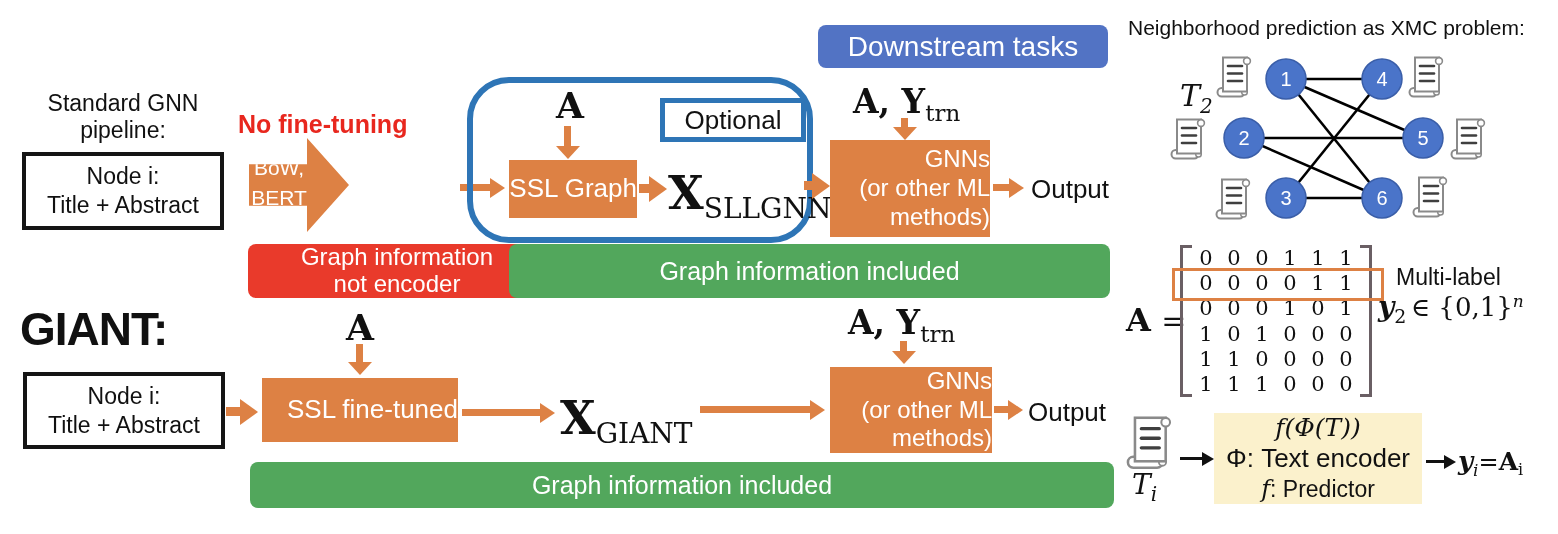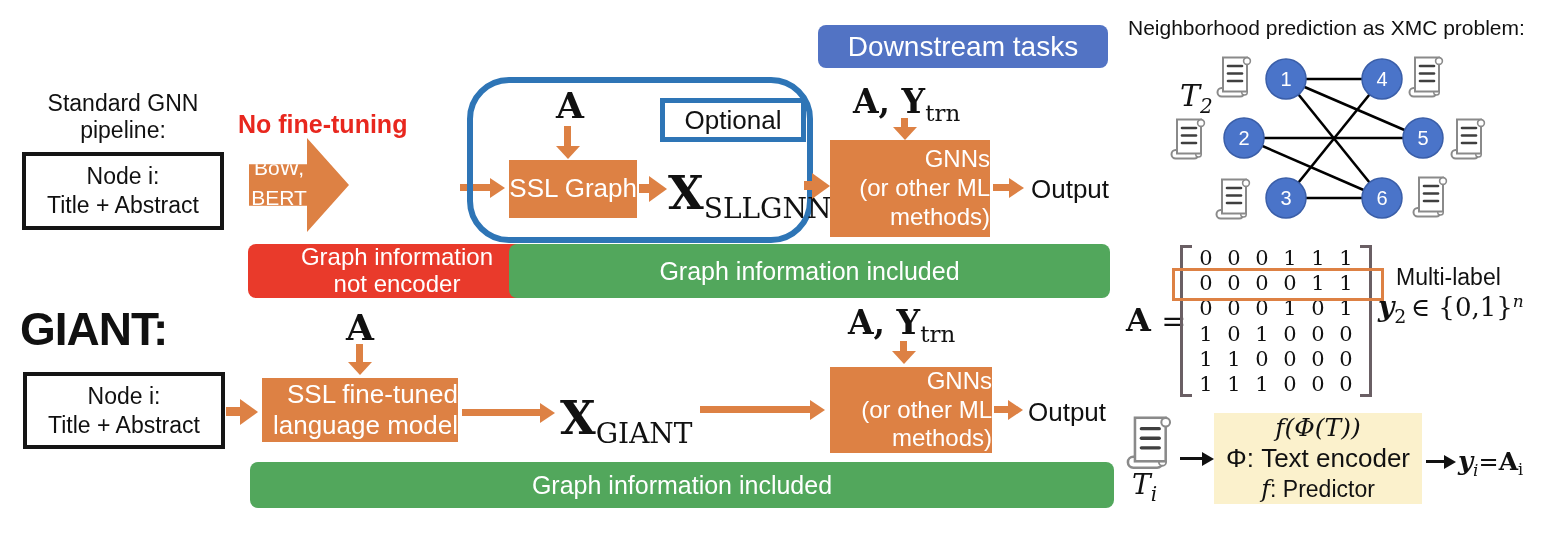--- a/index.html
+++ b/index.html
@@ -145,21 +145,20 @@
     <div>Title + Abstract</div>
   </div>
 
   <div class="harrow big" style="left:226px;top:407px;width:14px;"></div>
 
   <div class="abs abold" style="left:346px;top:306px;">A</div>
   <div class="varrow" style="left:356px;top:344px;height:18px;"></div>
 
   <div class="obox" style="left:262px;top:378px;width:196px;height:64px;font-size:26px;">
     <div>SSL fine-tuned</div>
-    <div>language model</div>
   </div>
 
   <div class="harrow" style="left:462px;top:409px;width:78px;"></div>
 
   <div class="abs" style="left:560px;top:391px;">
     <span class="xbase">X</span><span class="xsub">GIANT</span>
   </div>
 
   <div class="harrow" style="left:700px;top:406px;width:110px;"></div>
 

